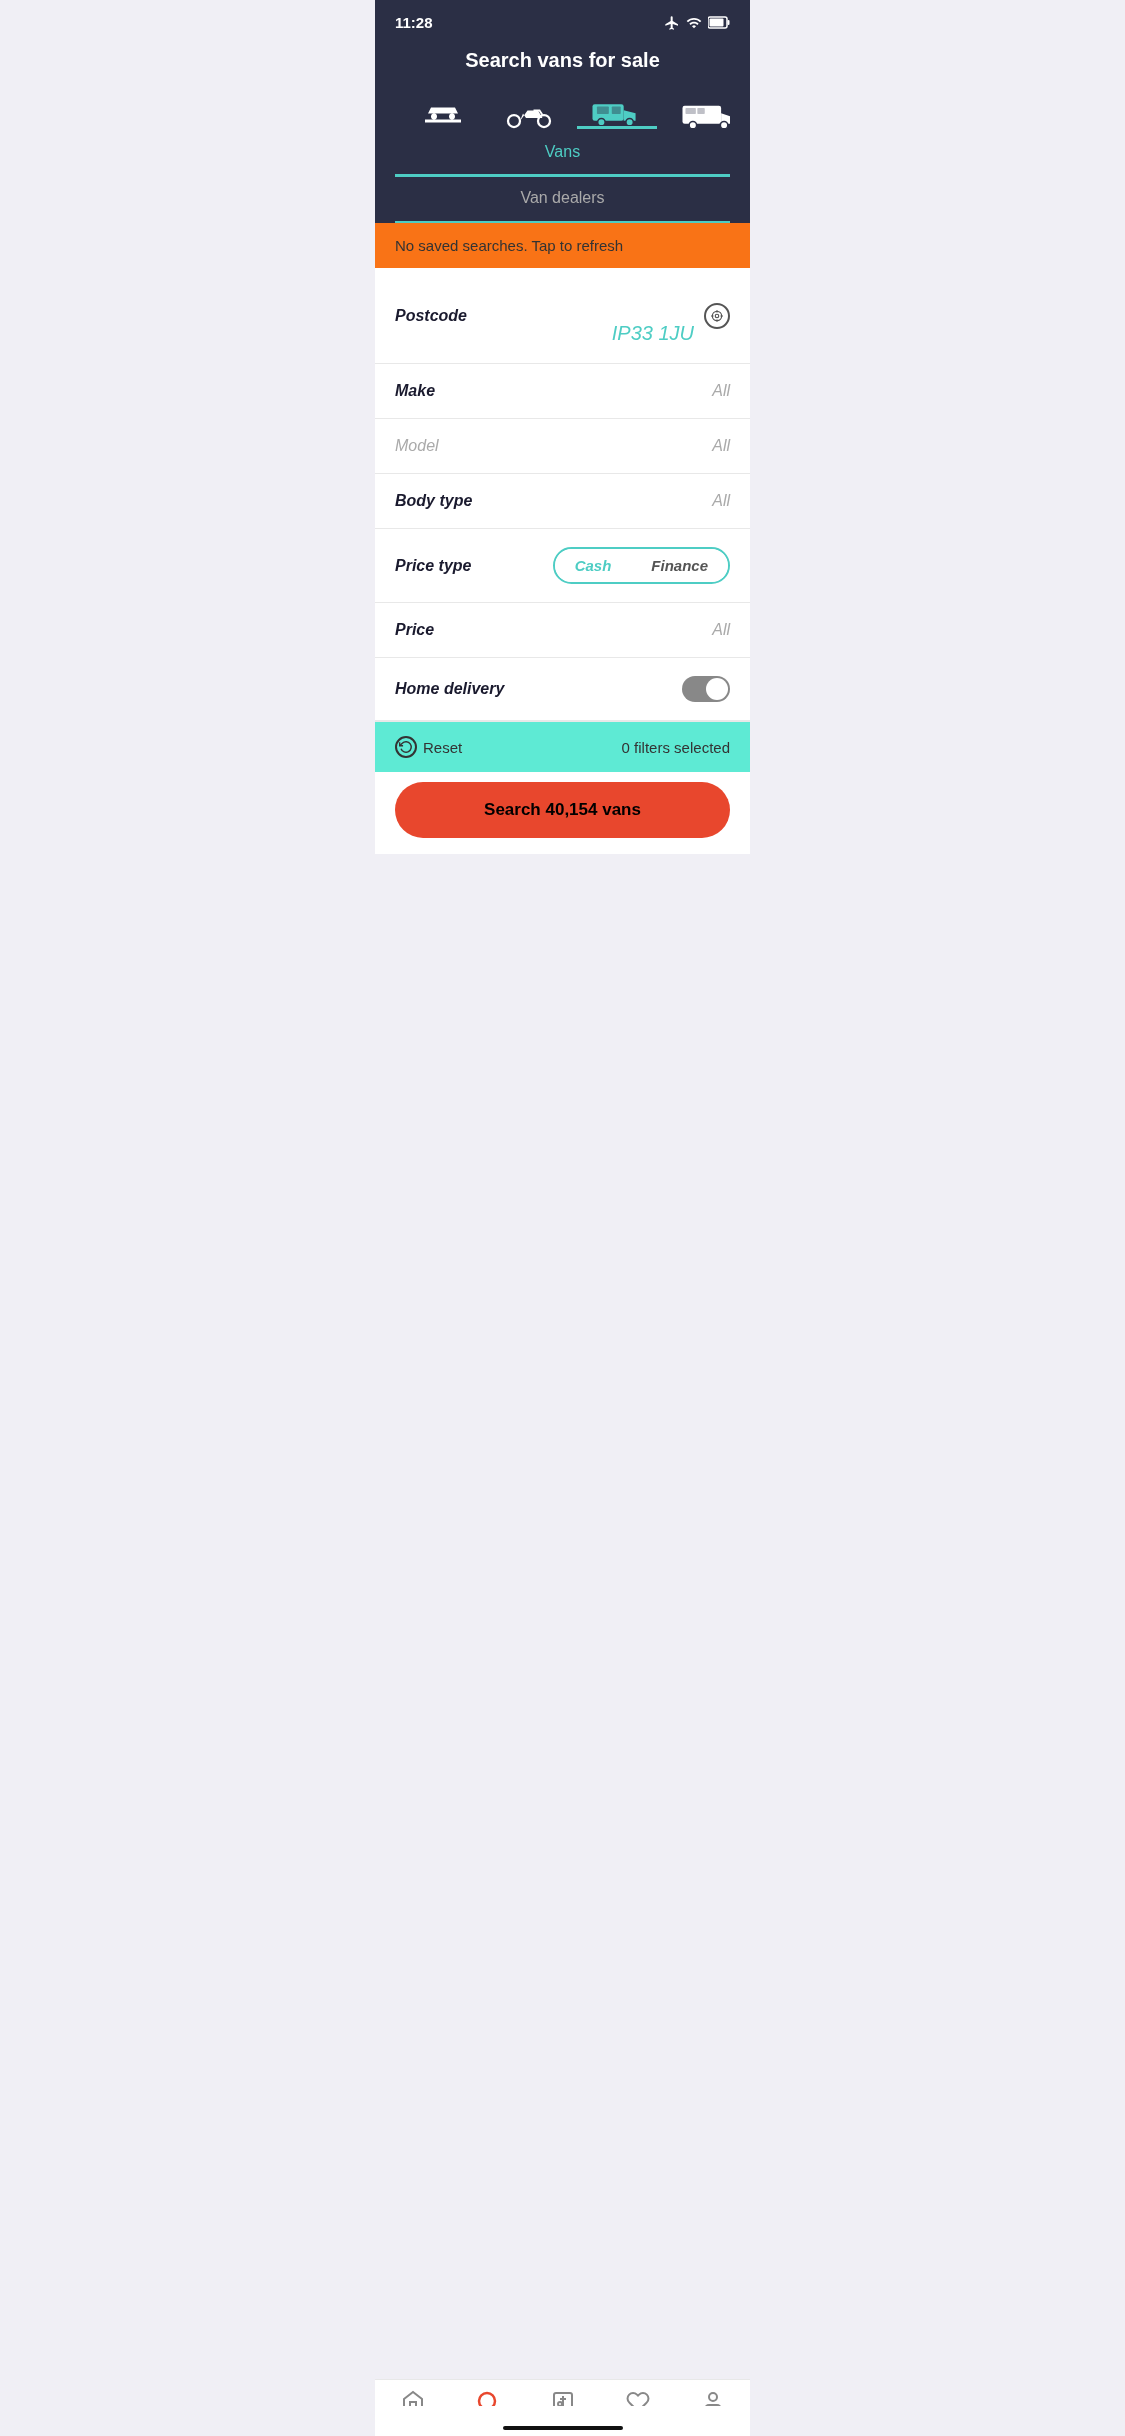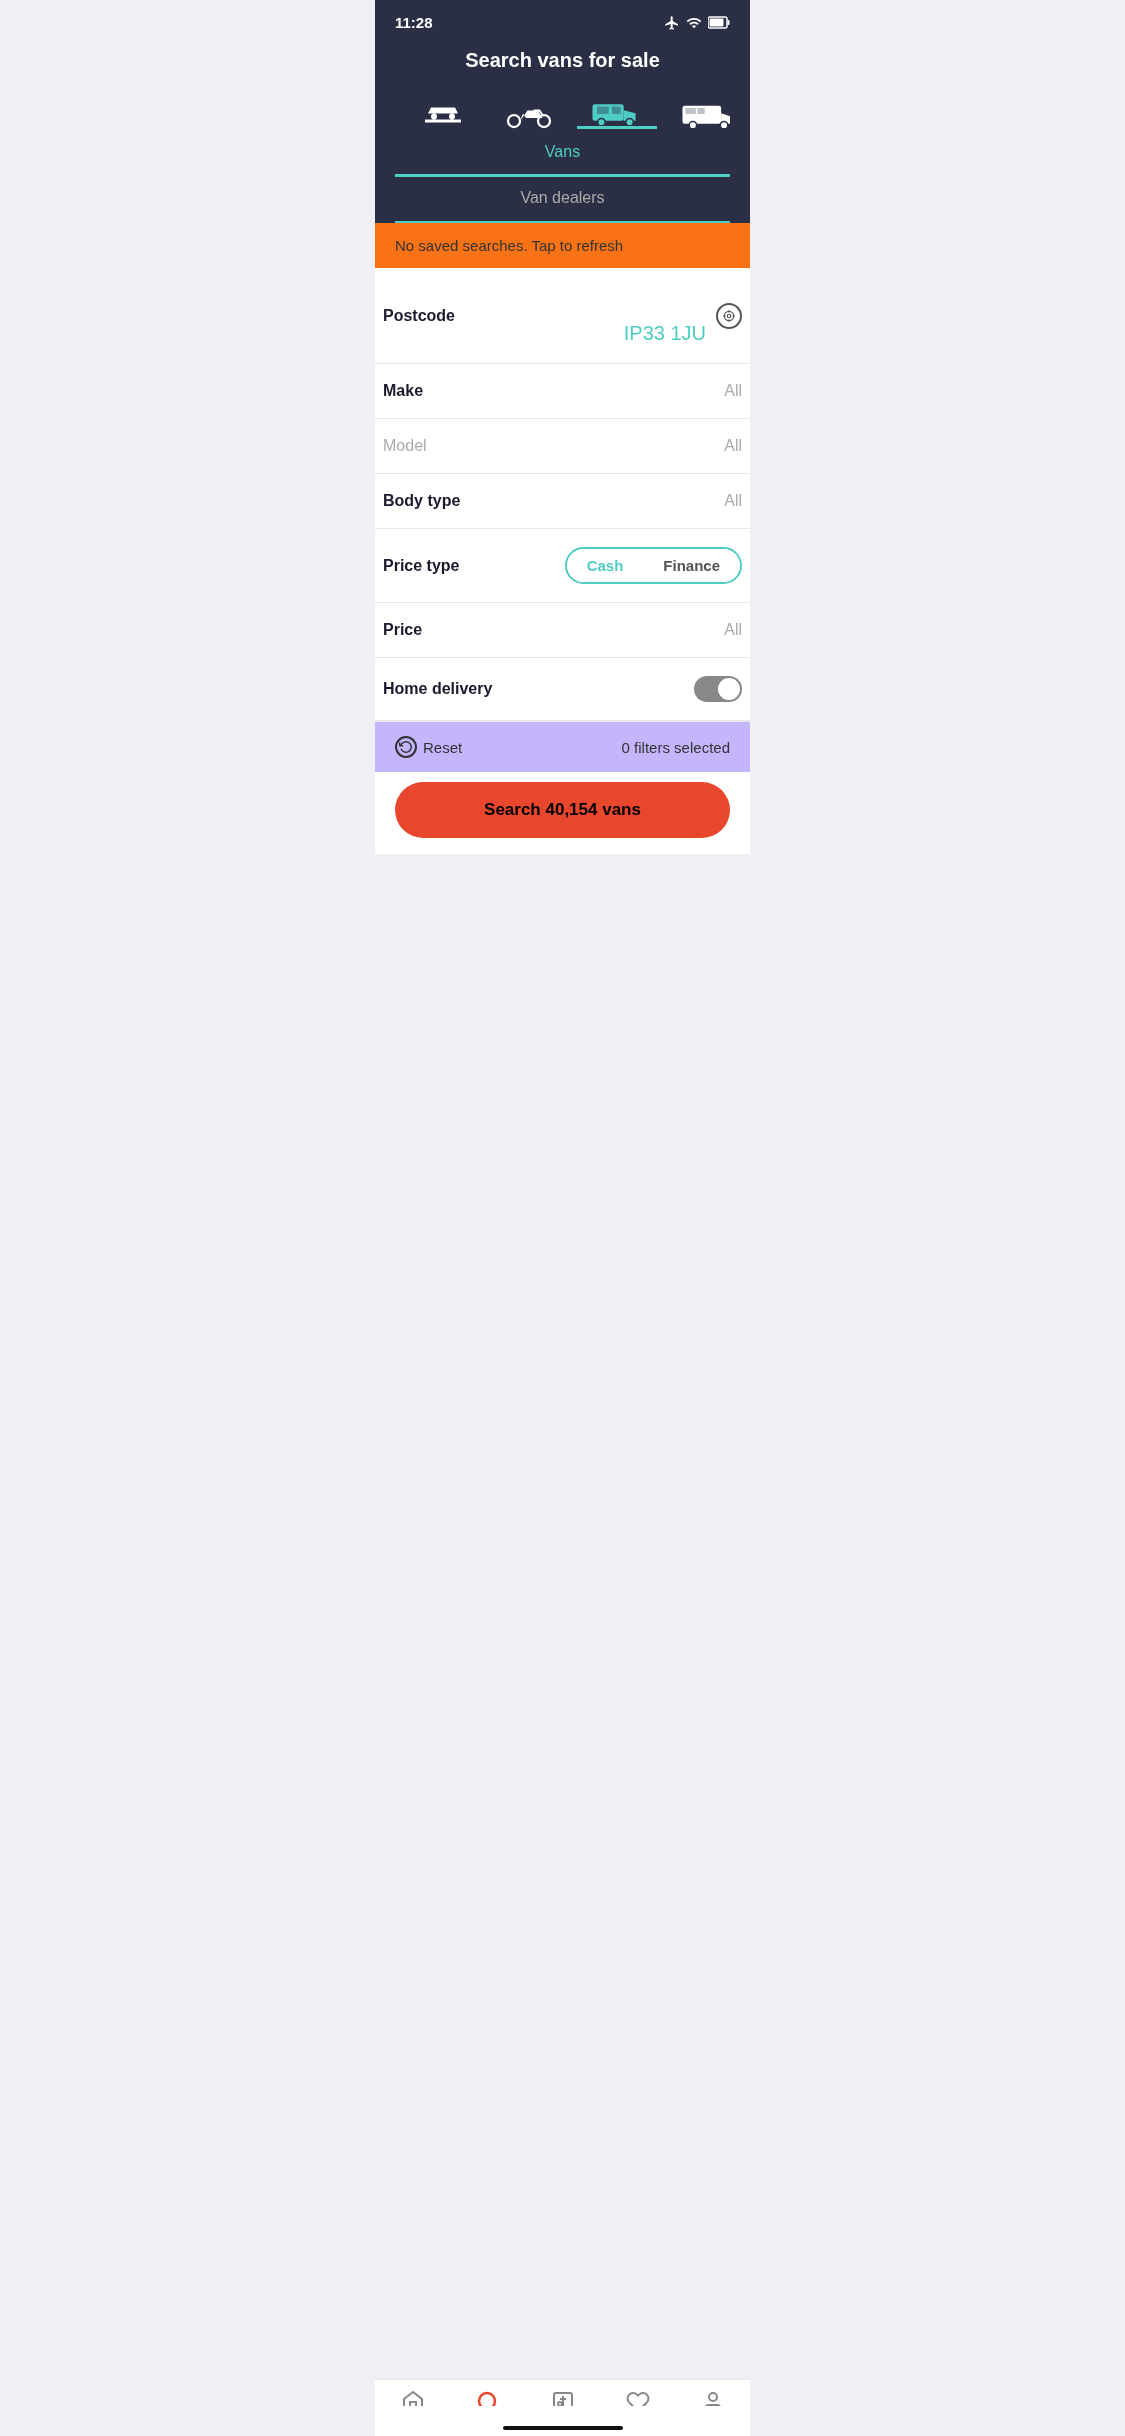--- a/index.html
+++ b/index.html
@@ -113,23 +113,24 @@
 
     
     .filters-container {
       background: white;
       margin-top: 0;
     }
     .filter-row {
       display: flex;
       justify-content: space-between;
       align-items: center;
-      padding: 18px 8px;
+      padding: 18px 20px;
       border-bottom: 1px solid #e8e8e8;
       cursor: pointer;
+      font-style: italic;
     }
     .filter-label {
       font-size: 16px;
       font-weight: 600;
       color: #1a1a2e;
     }
     .filter-label.dimmed {
       color: #aaa;
       font-weight: 400;
     }
@@ -202,21 +203,21 @@
       right: 2px;
       top: 2px;
       width: 22px;
       height: 22px;
       background: white;
       border-radius: 50%;
     }
 
     
     .filter-footer {
-      background: #c4b5fd;
+      background: #5eead4;
       display: flex;
       justify-content: space-between;
       align-items: center;
       padding: 14px 20px;
       border-top: 1px solid #e8e8e8;
     }
     .reset-btn {
       display: flex;
       align-items: center;
       gap: 6px;

